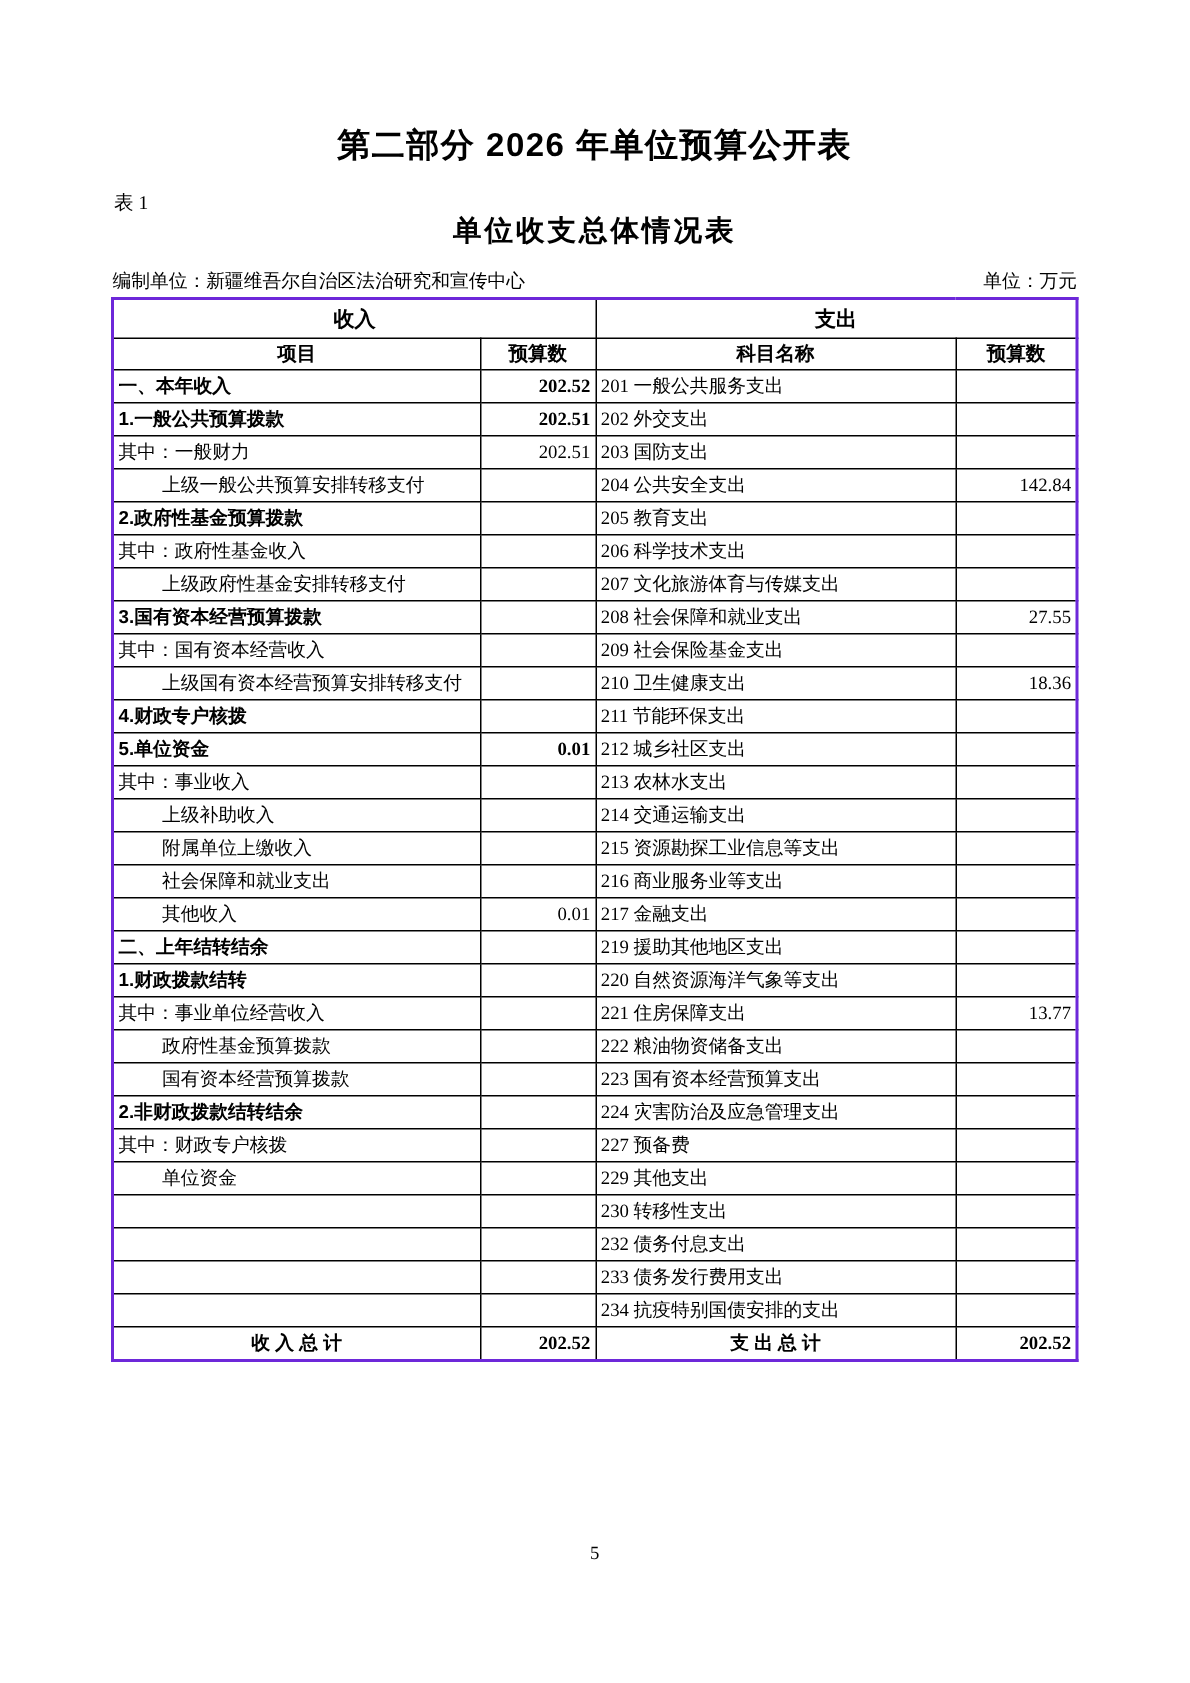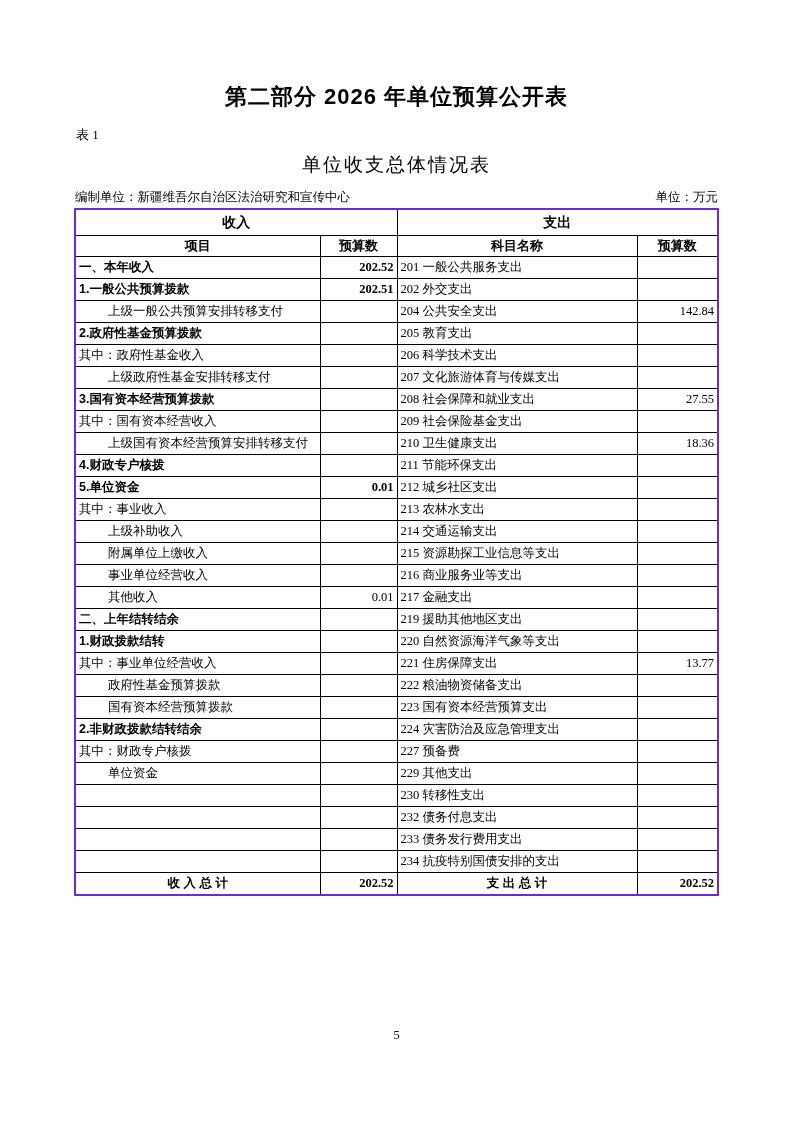--- a/index.html
+++ b/index.html
@@ -8,21 +8,21 @@
     font-family:"Liberation Serif","DejaVu Serif",serif;color:#000;
     overflow:hidden;box-sizing:border-box;border-radius:11px;
   }
   .part-title{
     margin:0 auto;padding-top:84px;text-align:center;
     font-family:"Liberation Sans","DejaVu Sans",sans-serif;
     font-weight:bold;font-size:22px;line-height:26px;letter-spacing:1px;
   }
   .table-label{margin:17px 0 0 76px;font-size:13px;line-height:15px;}
   .table-title{
-    margin-top:11px;text-align:center;font-weight:normal;font-size:19px;line-height:24px;
+    margin-top:1px;text-align:center;font-weight:bold;font-size:19px;line-height:24px;
     font-family:"Liberation Sans","DejaVu Sans",sans-serif;letter-spacing:2px;
   }
   .meta-row{
     width:643px;margin:13px auto 3px auto;display:flex;justify-content:space-between;
     font-size:12.5px;line-height:15px;
   }
   table.budget{
     width:643px;margin:0 auto;border-collapse:collapse;table-layout:fixed;
     border:2px solid #6d28d9;
   }
@@ -95,20 +95,26 @@
           <td class="item">201 一般公共服务支出</td>
           <td class="val"></td>
         </tr>
         <tr>
           <td class="item b">1.一般公共预算拨款</td>
           <td class="val b">202.51</td>
           <td class="item">202 外交支出</td>
           <td class="val"></td>
         </tr>
         <tr>
+          <td class="item">其中：一般财力</td>
+          <td class="val">202.51</td>
+          <td class="item">203 国防支出</td>
+          <td class="val"></td>
+        </tr>
+        <tr>
           <td class="item ind">上级一般公共预算安排转移支付</td>
           <td class="val"></td>
           <td class="item">204 公共安全支出</td>
           <td class="val">142.84</td>
         </tr>
         <tr>
           <td class="item b">2.政府性基金预算拨款</td>
           <td class="val"></td>
           <td class="item">205 教育支出</td>
           <td class="val"></td>
@@ -167,21 +173,21 @@
           <td class="item">214 交通运输支出</td>
           <td class="val"></td>
         </tr>
         <tr>
           <td class="item ind">附属单位上缴收入</td>
           <td class="val"></td>
           <td class="item">215 资源勘探工业信息等支出</td>
           <td class="val"></td>
         </tr>
         <tr>
-          <td class="item ind">事业单位经营收入</td>
+          <td class="item ind">社会保障和就业支出</td>
           <td class="val"></td>
           <td class="item">216 商业服务业等支出</td>
           <td class="val"></td>
         </tr>
         <tr>
           <td class="item ind">其他收入</td>
           <td class="val">0.01</td>
           <td class="item">217 金融支出</td>
           <td class="val"></td>
         </tr>

